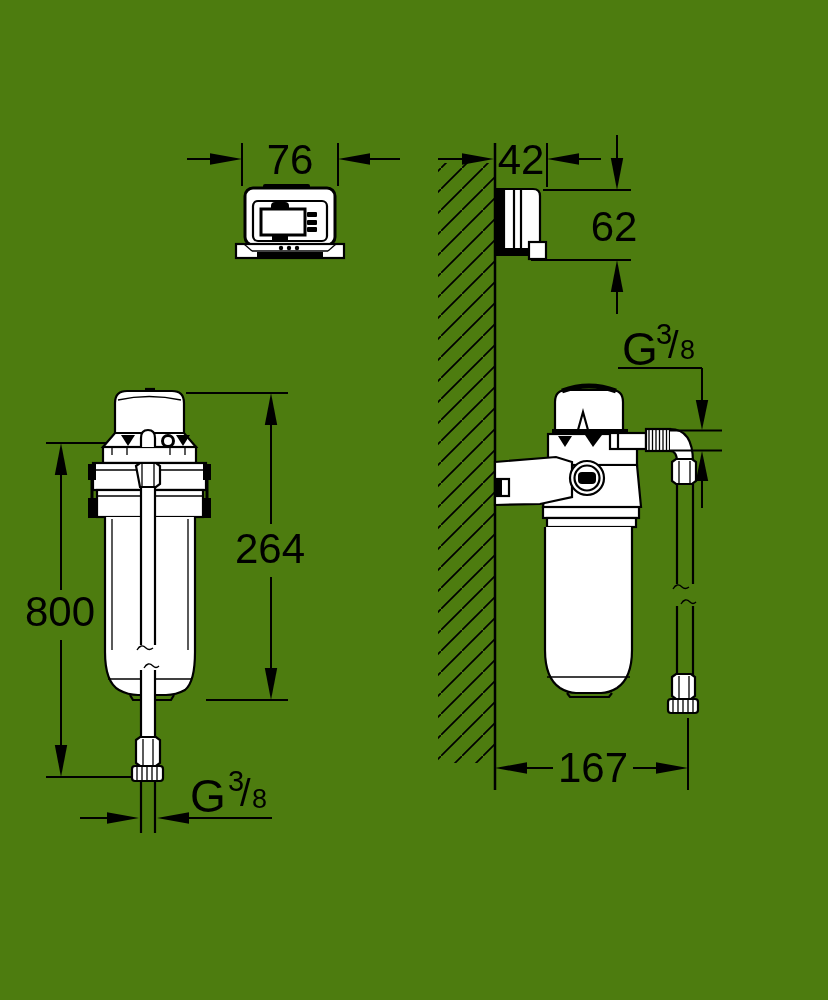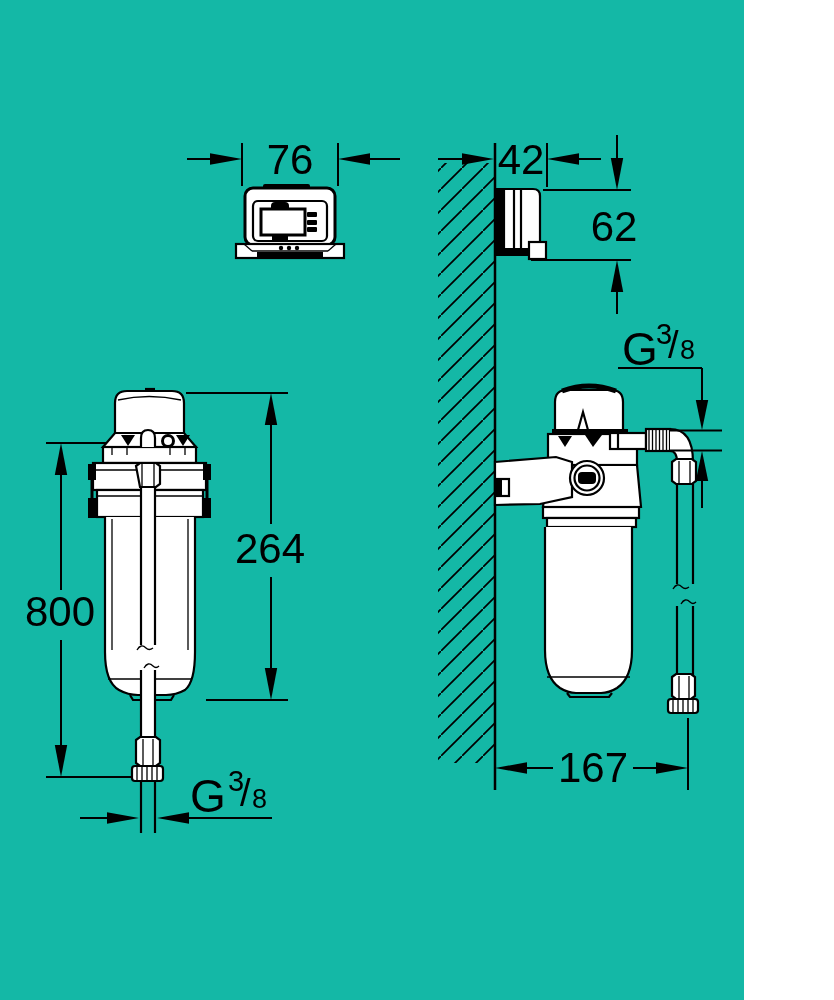--- a/index.html
+++ b/index.html
@@ -1,16 +1,16 @@
 <!DOCTYPE html>
 <html><head>
 <meta charset="utf-8">
 <style>
   html,body{margin:0;padding:0;background:#fff;}
-  #stage{position:relative;width:744px;height:1000px;background:#14b8a6;overflow:hidden;}
+  #stage{position:relative;width:828px;height:1000px;background:#4d7c0f;overflow:hidden;}
   svg{position:absolute;left:0;top:0;}
   .dim{font-family:"Liberation Sans",sans-serif;font-size:42px;fill:#000;}
   .thread-g{font-family:"Liberation Sans",sans-serif;font-size:46px;fill:#000;}
   .thread-num{font-family:"Liberation Sans",sans-serif;font-size:29px;fill:#000;}
   .thread-slash{font-family:"Liberation Sans",sans-serif;font-size:38px;fill:#000;}
   .thread-den{font-family:"Liberation Sans",sans-serif;font-size:27px;fill:#000;}
   .ol{stroke:#000;stroke-width:2.2;fill:none;}
   .olw{stroke:#000;stroke-width:2.2;fill:#fff;}
   .ol3w{stroke:#000;stroke-width:3;fill:#fff;}
   .thin{stroke:#000;stroke-width:1.3;fill:none;}

